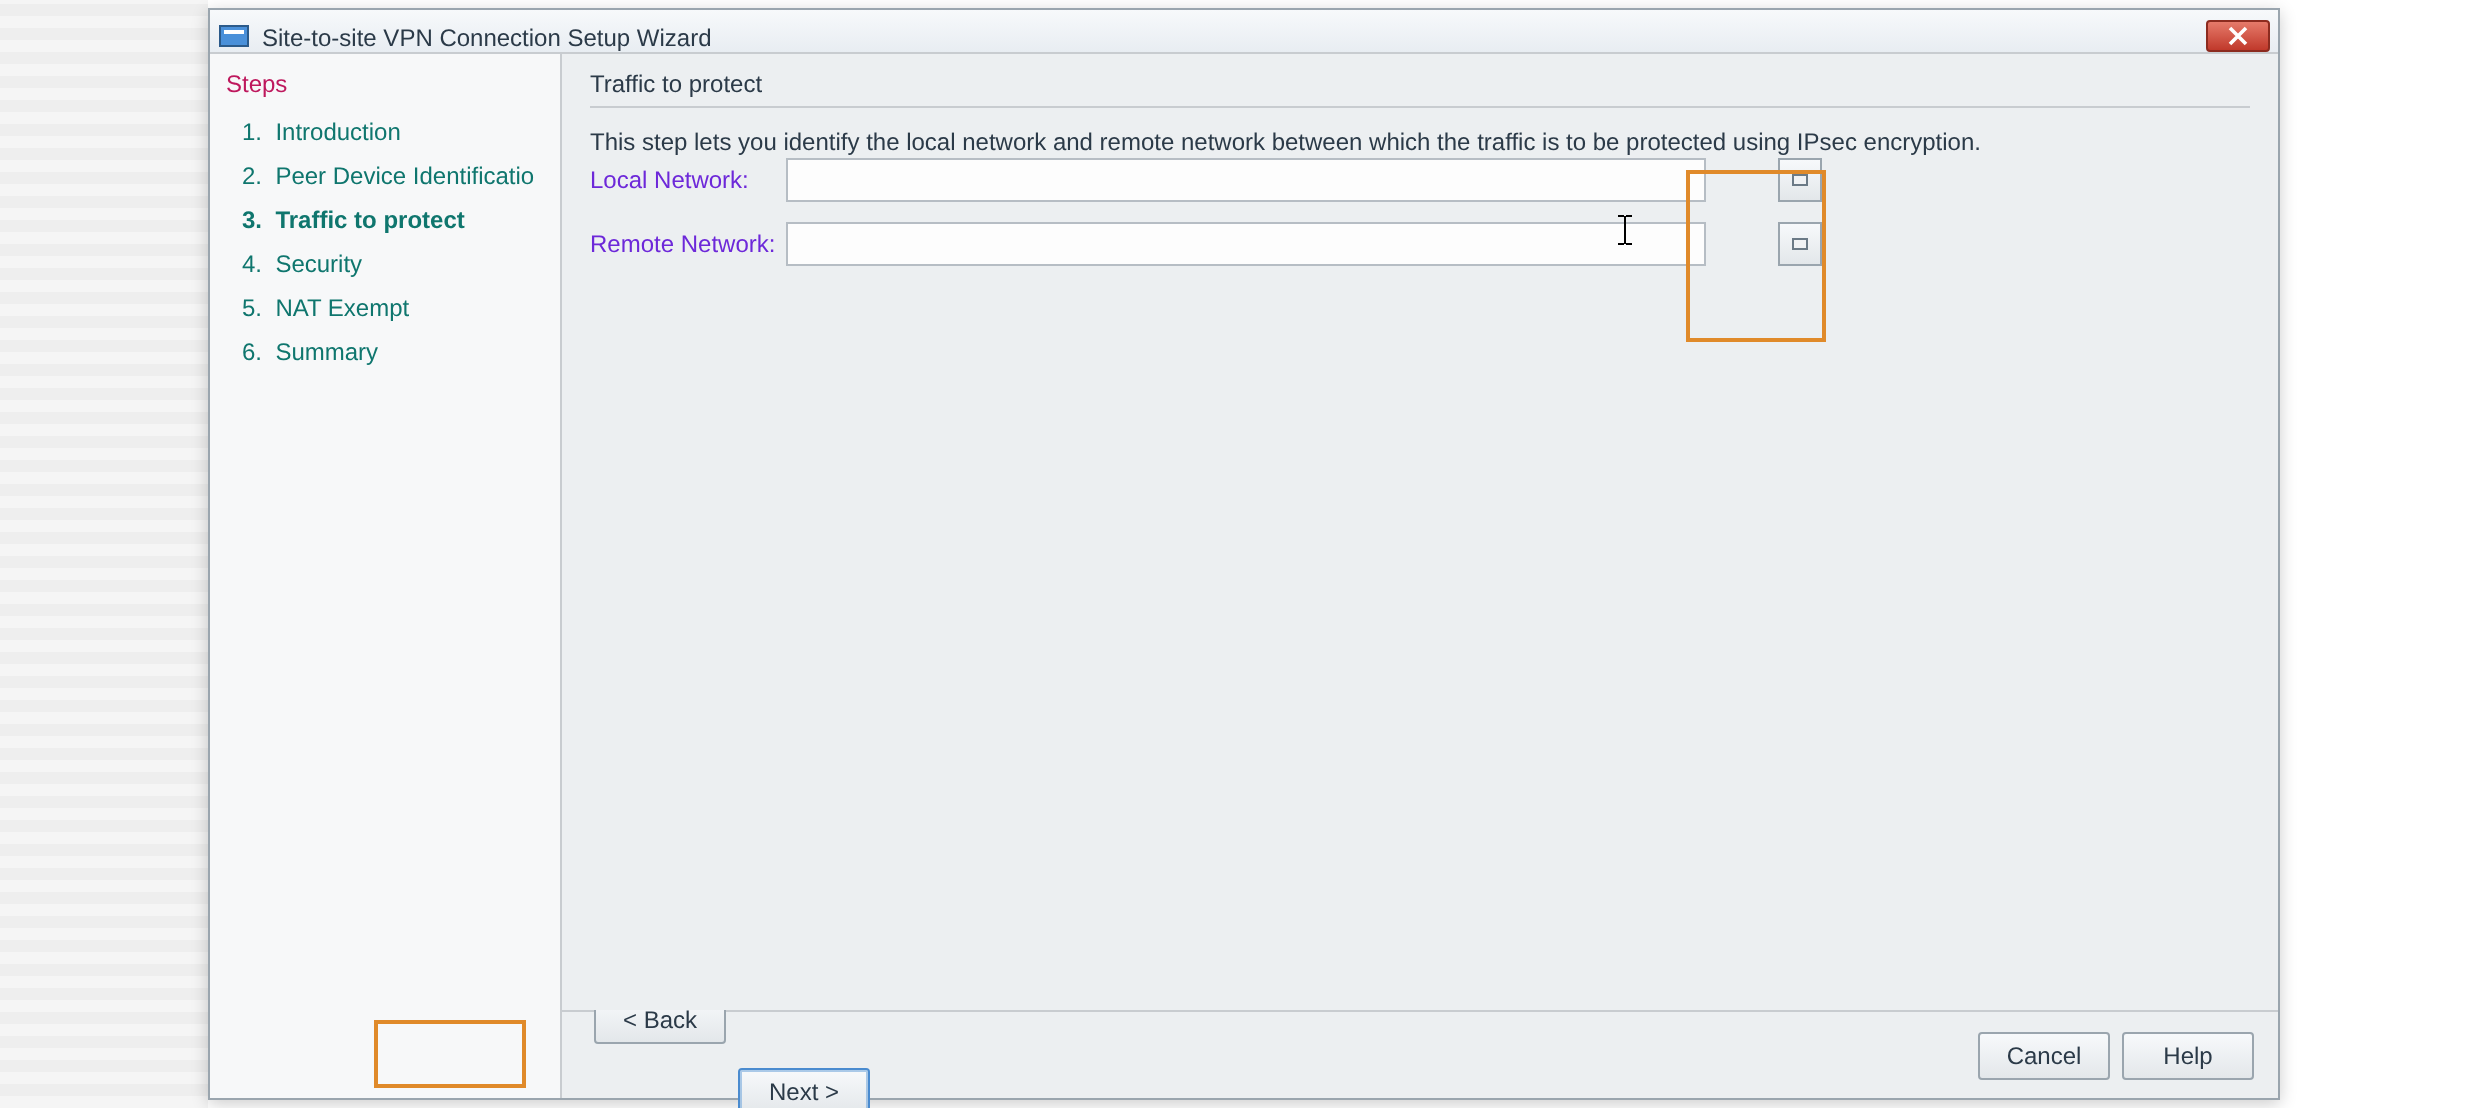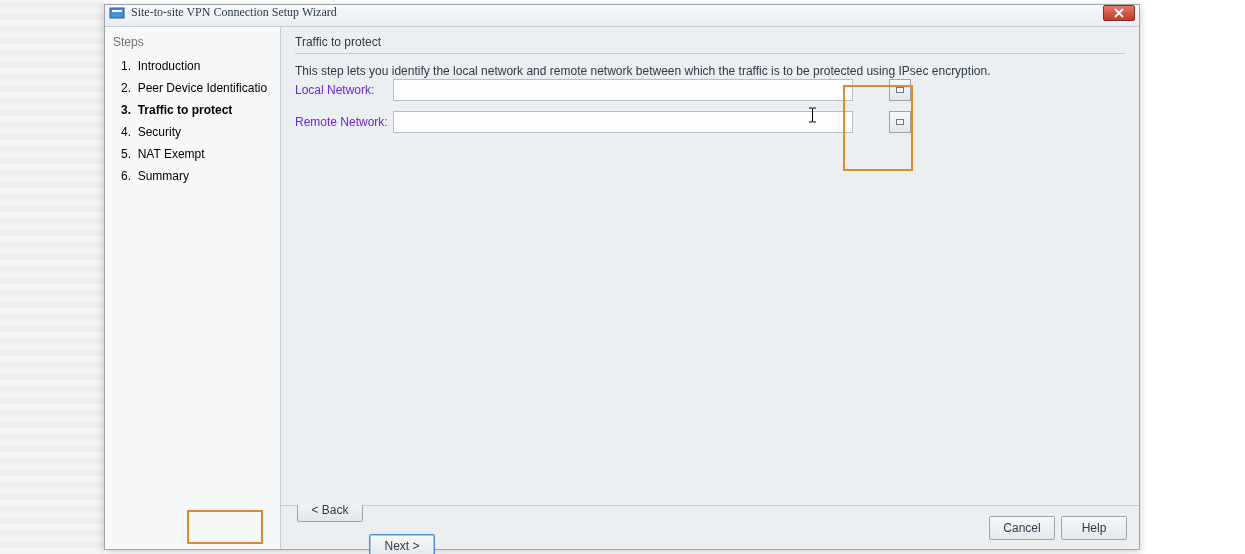--- a/index.html
+++ b/index.html
@@ -21,23 +21,22 @@
     height: 546px;
     background: #eceff1;
     border: 1px solid #9aa5ae;
     box-shadow: 0 2px 8px rgba(0,0,0,.2);
   }
   .titlebar {
     height: 22px;
     background: linear-gradient(#f7f9fb, #e8edf2);
     border-bottom: 1px solid #c8ccd0;
     display: flex;
-    align-items: flex-start;
+    align-items: flex-end;
     padding: 0 4px;
-    font-family: Liberation Serif, serif;
   }
   .titlebar .app-icon {
     width: 16px; height: 16px;
     margin-right: 6px;
     display: inline-flex; align-items:center; justify-content:center;
   }
   .titlebar .title-text {
     color: #2b3a48;
     font-size: 12px;
   }
@@ -57,31 +56,31 @@
     display: flex;
     height: calc(100% - 22px);
   }
   .sidebar {
     width: 176px;
     background: #f7f8f9;
     border-right: 1px solid #c8ccd0;
     padding: 8px 8px;
   }
   .sidebar-header {
-    color: #737373;
+    color: #be185d;
     font-size: 12px;
     margin-bottom: 6px;
   }
   .step-list {
     list-style: none;
     margin: 0; padding: 0;
   }
   .step-list li {
     padding: 4px 0 4px 8px;
-    color: #000000;
+    color: #0f766e;
     white-space: nowrap;
     overflow: hidden;
     text-overflow: clip;
   }
   .step-list li.active { font-weight: bold; }
   .main {
     flex: 1;
     display: flex;
     flex-direction: column;
   }

